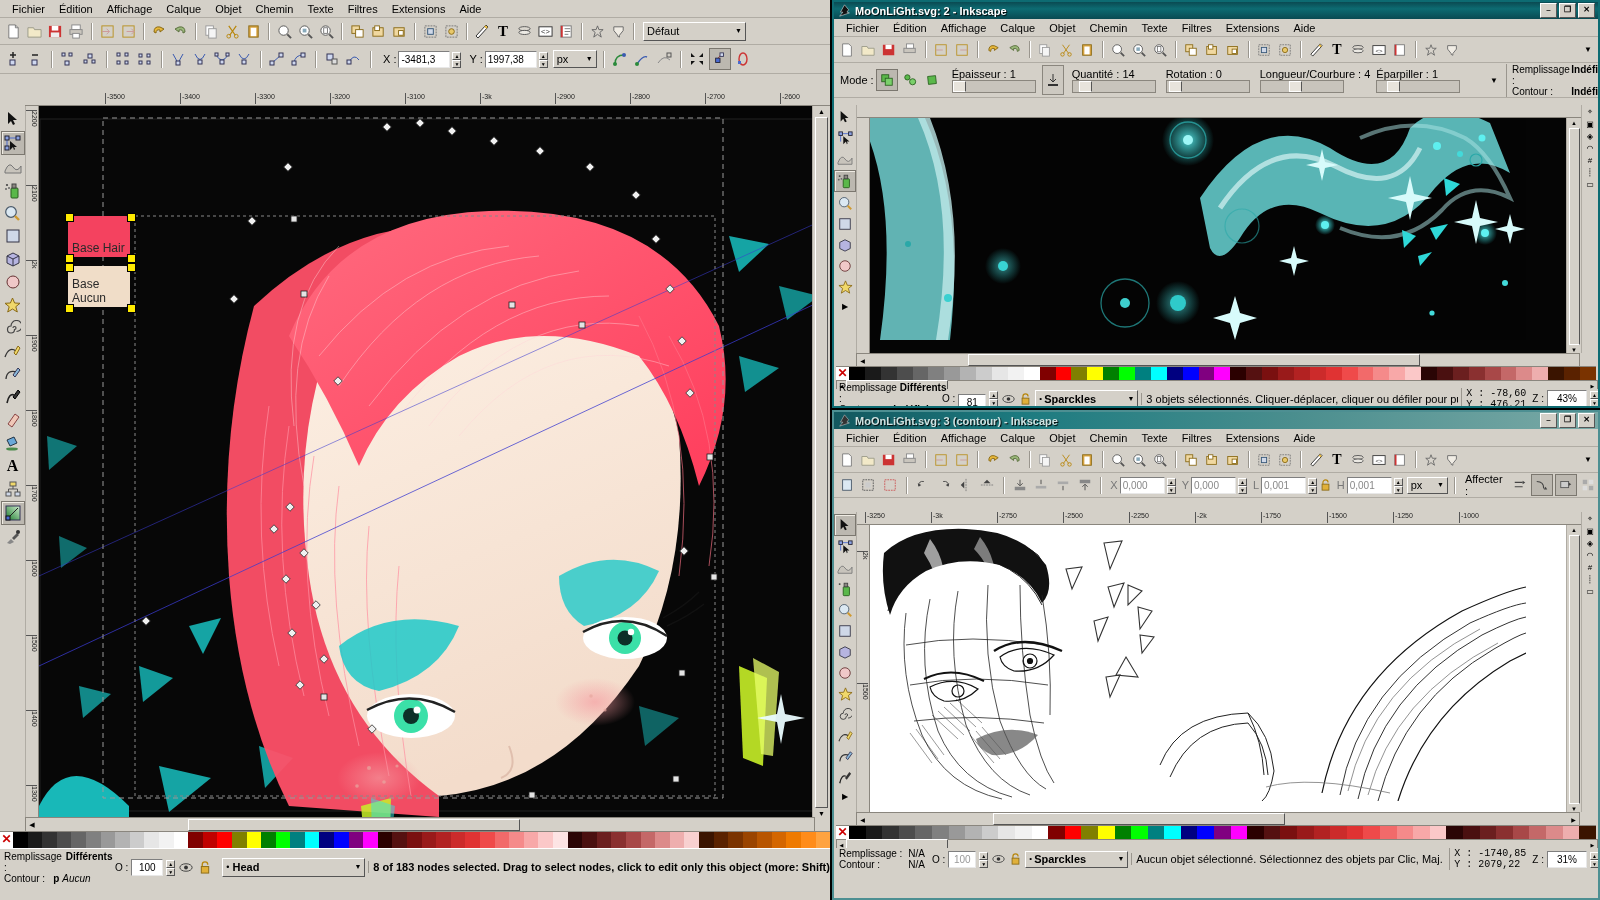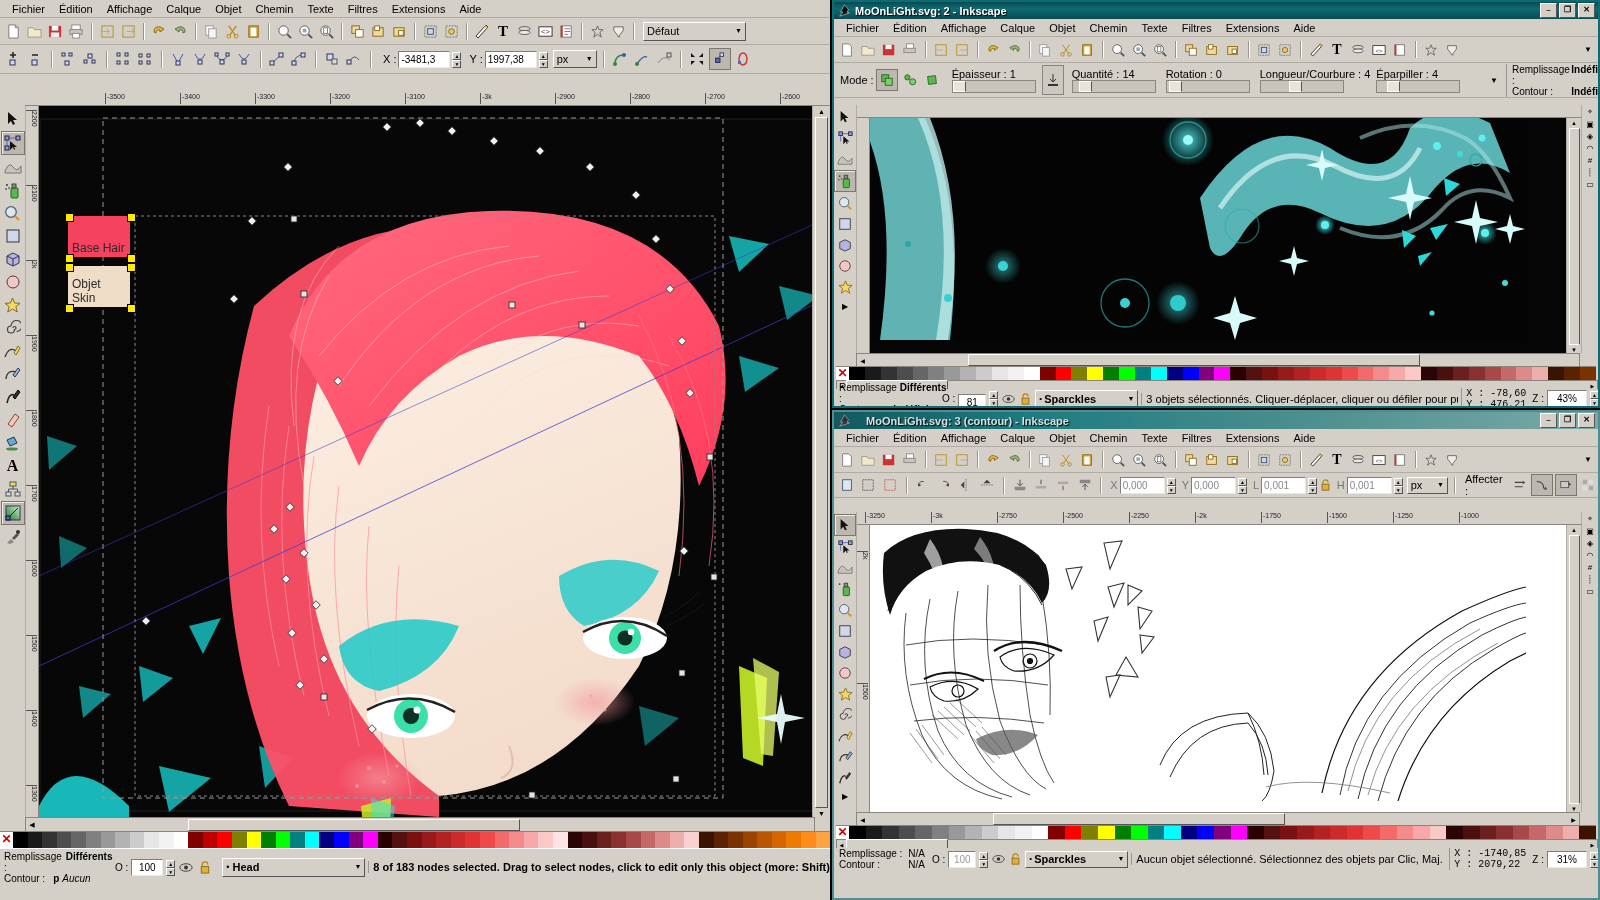--- a/index.html
+++ b/index.html
@@ -6,21 +6,21 @@
   body{width:1600px;height:900px;overflow:hidden;
        font-family:"Liberation Sans",sans-serif;font-size:11px;color:#000;}
   #root{position:relative;width:1600px;height:900px;}
 
   
   .win{position:absolute;background:#d4d0c8;overflow:hidden;}
   .titlebar{height:17px;display:flex;align-items:center;padding:0 2px;
             background:linear-gradient(to bottom,#0a4a52 0%,#0d6b72 40%,#0a4a52 100%);
             color:#fff;font-size:11px;font-weight:bold;}
   .titlebar.inactive{background:linear-gradient(to right,#13585f 0%,#1d7b80 25%,#4a8e8e 60%,#7aa9a6 100%);
-                     color:#cfe3e2;gap:11px;}
+                     color:#cfe3e2;}
   .tb-icon{width:13px;height:13px;margin:0 4px 0 2px;flex:none;}
   .tb-title{flex:1;white-space:nowrap;overflow:hidden;text-shadow:1px 1px 1px #000;}
   .tb-btns{display:flex;gap:2px;padding-right:1px;}
   .tb-btn{width:15px;height:13px;background:#d4d0c8;border:1px solid #fff;
           border-right-color:#555;border-bottom-color:#555;
           font-size:8px;line-height:11px;text-align:center;color:#000;font-weight:bold;}
 
   .menubar{height:17px;display:flex;align-items:center;background:#d4d0c8;
            border-bottom:1px solid #b0aca4;padding-left:5px;}
   .menubar span{padding:1px 7px;font-size:11px;color:#000;}
@@ -761,21 +761,21 @@
 
           <div class="label-box" style="left:29px;top:110px;width:62px;height:41px;background:#f4425f;border-radius:4px;">
             <span>Base Hair</span>
           </div>
           <div class="handle" style="left:26px;top:107px;"></div>
           <div class="handle" style="left:88px;top:107px;"></div>
           <div class="handle" style="left:26px;top:148px;"></div>
           <div class="handle" style="left:88px;top:148px;"></div>
 
           <div class="label-box" style="left:29px;top:160px;width:62px;height:41px;background:#f0ddc8;border-radius:4px;">
-            <span>Objet Skin</span>
+            <span>Base Aucun</span>
           </div>
           <div class="handle" style="left:26px;top:157px;"></div>
           <div class="handle" style="left:88px;top:157px;"></div>
           <div class="handle" style="left:26px;top:198px;"></div>
           <div class="handle" style="left:88px;top:198px;"></div>
         </div>
 
         <div class="rightbar">
           <div style="font-size:7px;">▲</div>
           <div style="width:11px;flex:1;background:#d4d0c8;border:1px solid #fff;border-right-color:#555;border-bottom-color:#555;"></div>
@@ -1123,21 +1123,21 @@
           <div style="width:11px;height:9px;margin-left:2px;background:#e8e4dc;border:1px solid #fff;border-right-color:#555;"></div>
         </div>
       </div>
       <div style="display:flex;flex-direction:column;margin-left:8px;">
         <span>Longueur/Courbure : 4</span>
         <div style="width:82px;height:11px;background:#c8c4bc;border:1px solid #8a867e;">
           <div style="width:11px;height:9px;margin-left:28px;background:#e8e4dc;border:1px solid #fff;border-right-color:#555;"></div>
         </div>
       </div>
       <div style="display:flex;flex-direction:column;margin-left:4px;">
-        <span>Éparpiller : 4</span>
+        <span>Éparpiller : 1</span>
         <div style="width:82px;height:11px;background:#c8c4bc;border:1px solid #8a867e;">
           <div style="width:11px;height:9px;margin-left:10px;background:#e8e4dc;border:1px solid #fff;border-right-color:#555;"></div>
         </div>
       </div>
       <div style="flex:1;"></div>
       <div style="font-size:8px;margin-right:6px;">▼</div>
       <div class="fillrow" style="border-left:1px solid #9a968e;padding-left:5px;width:86px;">
         <div style="display:flex;justify-content:space-between;">
           <span>Remplissage :</span>
           <b>Indéfi</b>

